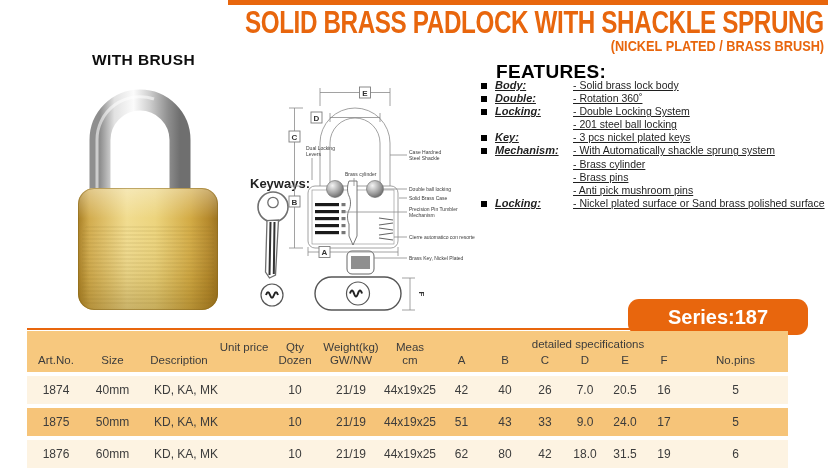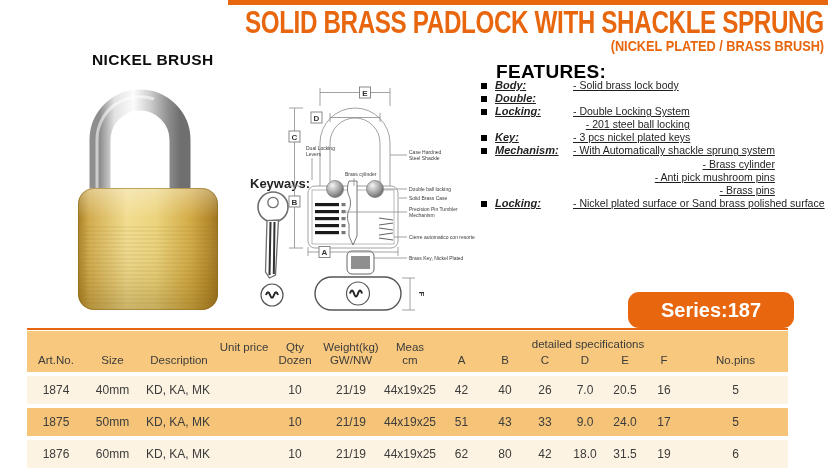--- a/index.html
+++ b/index.html
@@ -16,48 +16,48 @@
     font-weight:bold;font-size:15px;transform:scaleX(.85);transform-origin:100% 50%;}
   .finish-label{position:absolute;left:92px;top:51px;font-size:15.5px;font-weight:bold;color:#0d0d0d;letter-spacing:.4px;}
   .padlock{position:absolute;left:70px;top:82px;}
   .diagram{position:absolute;left:243px;top:86px;}
   .keyways{position:absolute;left:250px;top:176px;font-weight:bold;font-size:13px;color:#222;}
   .features-heading{position:absolute;left:496px;top:61px;font-weight:bold;font-size:19px;color:#000;letter-spacing:.3px;}
   .features{position:absolute;left:481px;top:79px;width:346px;color:#1f1f1f;text-decoration:underline;}
   .feat-row{display:flex;align-items:flex-start;line-height:13.1px;}
   .bullet{width:6px;height:6px;background:#000;margin:4px 8px 0 0;flex:none;}
   .flabel{width:78px;font-weight:bold;font-style:italic;font-size:11px;flex:none;}
-  .flines{font-size:10.5px;text-align:right;}
+  .flines{font-size:10.5px;}
   .flines div{white-space:nowrap;}
-  .series-badge{position:absolute;left:628px;top:292px;width:166px;height:36px;background:var(--accent-orange);
+  .series-badge{position:absolute;left:628px;top:299px;width:180px;height:36px;background:var(--accent-orange);
     border-radius:11px;color:#fff;font-weight:bold;font-size:20px;display:flex;align-items:center;justify-content:center;}
   .spec-table{position:absolute;left:27px;top:328px;width:761px;border-top:2px solid var(--accent-orange);}
   .thead{position:relative;display:flex;height:41px;background:var(--table-header-bg);margin-top:1px;}
   .hcell{display:flex;flex-direction:column;justify-content:flex-end;align-items:center;
     padding-bottom:6px;font-size:11.5px;color:var(--table-text);box-sizing:border-box;}
   .hcell div{height:12.5px;line-height:12.5px;white-space:nowrap;}
   .group-hdr{position:absolute;left:476px;top:7px;width:170px;text-align:center;font-size:11.5px;color:var(--table-text);}
   .trow{display:flex;height:28px;margin-top:4px;background:var(--row-bg);align-items:center;
     font-size:12px;color:var(--table-text);}
   .trow.hl{background:var(--row-highlight-bg);}
   .tcell{text-align:center;box-sizing:border-box;white-space:nowrap;}
-  .tcell.left{text-align:left;padding-left:6px;}
+  .tcell.left{text-align:right;padding-left:6px;}
   .dtxt{font-size:5px;fill:#3a3a3a;}
   .dletter{font-size:8px;font-weight:bold;fill:#333;text-anchor:middle;}
   .dline{stroke:#8a8a8a;stroke-width:.8;fill:none;}
   .dbox{fill:#fff;stroke:#7d7d7d;stroke-width:.9;}
 </style>
 </head>
 <body>
 
 <div class="stage">
   <div class="top-strip"></div>
   <div class="main-title">SOLID BRASS PADLOCK WITH SHACKLE SPRUNG</div>
   <div class="sub-title">(NICKEL PLATED / BRASS BRUSH)</div>
-  <div class="finish-label">NICKEL BRUSH</div>
+  <div class="finish-label">WITH BRUSH</div>
 
   <svg class="padlock" width="170" height="240" viewBox="0 0 170 240">
     <defs>
       <linearGradient id="shk" x1="0" y1="0" x2="1" y2="0">
         <stop offset="0" stop-color="#8e8e8e"></stop>
           <stop offset=".18" stop-color="#e2e2e2"></stop>
         <stop offset=".42" stop-color="#fbfbfb"></stop>
           <stop offset=".62" stop-color="#cfcfcf"></stop>
         <stop offset=".85" stop-color="#8f8f8f"></stop>
           <stop offset="1" stop-color="#6f6f6f"></stop>
@@ -201,20 +201,21 @@
         <span class="bullet"></span>
         <span class="flabel">Body:</span>
         <span class="flines">
           <div>- Solid brass lock body</div>
         </span>
       </div>
       <div class="feat-row">
         <span class="bullet"></span>
         <span class="flabel">Double:</span>
         <span class="flines">
+          <div>- Rotation 360˚</div>
         </span>
       </div>
       <div class="feat-row">
         <span class="bullet"></span>
         <span class="flabel">Locking:</span>
         <span class="flines">
           <div>- Double Locking System</div>
           <div>- 201 steel ball locking</div>
         </span>
       </div>
@@ -224,22 +225,22 @@
         <span class="flines">
           <div>- 3 pcs nickel plated keys</div>
         </span>
       </div>
       <div class="feat-row">
         <span class="bullet"></span>
         <span class="flabel">Mechanism:</span>
         <span class="flines">
           <div>- With Automatically shackle sprung system</div>
           <div>- Brass cylinder</div>
+          <div>- Brass pins</div>
           <div>- Anti pick mushroom pins</div>
-          <div>- Brass pins</div>
         </span>
       </div>
       <div class="feat-row">
         <span class="bullet"></span>
         <span class="flabel">Locking:</span>
         <span class="flines">
           <div>- Nickel plated surface or Sand brass polished surface</div>
         </span>
       </div>
     </div>

